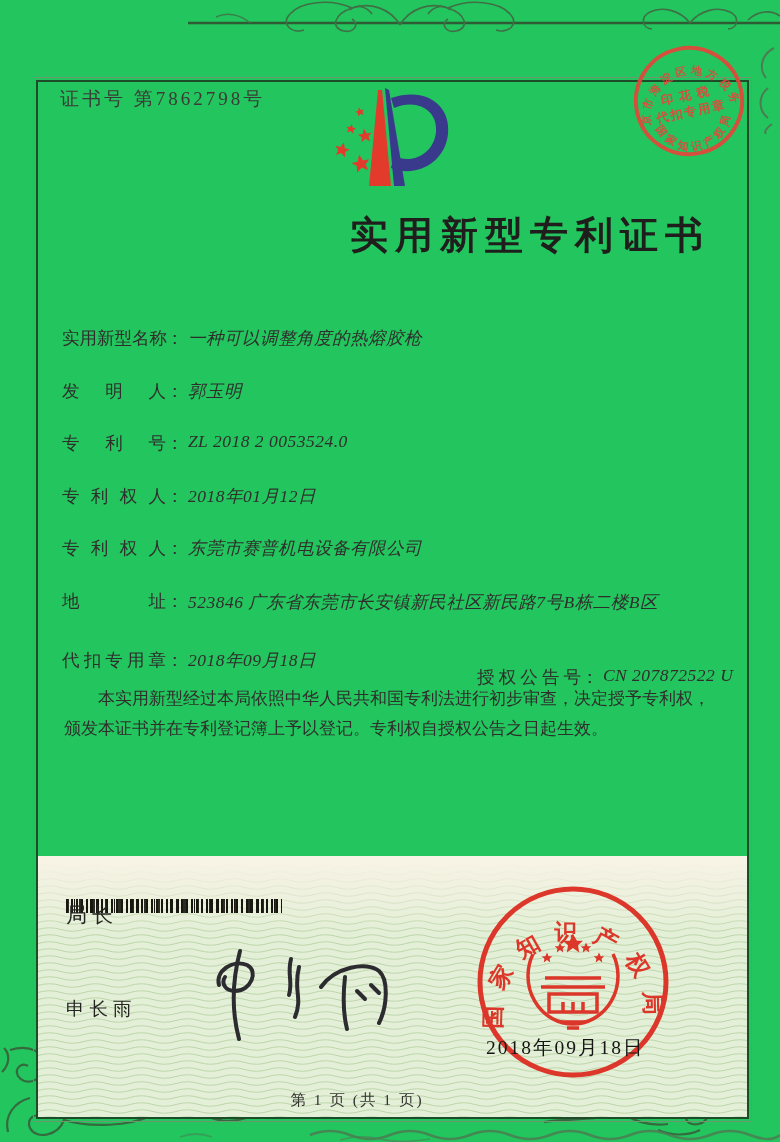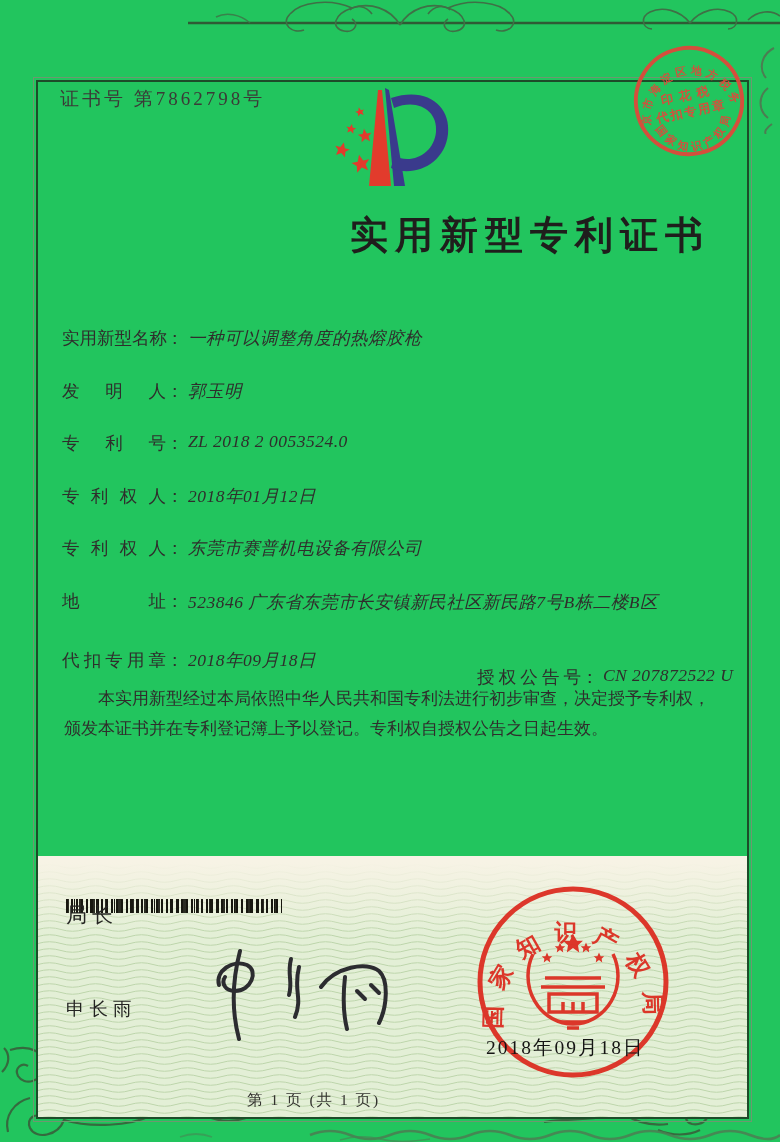--- a/index.html
+++ b/index.html
@@ -35,21 +35,21 @@
   .barcode{position:absolute;left:66px;top:899px;width:216px;height:14px;z-index:2;
     background-image:
       repeating-linear-gradient(90deg,#17170f 0 2px,rgba(0,0,0,0) 2px 5px),
       repeating-linear-gradient(90deg,#17170f 0 1px,rgba(0,0,0,0) 1px 8px),
       repeating-linear-gradient(90deg,rgba(23,23,15,.9) 0 3px,rgba(0,0,0,0) 3px 13px);}
   .director-title{position:absolute;left:66px;top:901px;font-size:21px;letter-spacing:5px;z-index:2;color:#242422;}
   .director-name{position:absolute;left:66px;top:996px;font-size:18.5px;letter-spacing:5px;z-index:2;color:#242422;}
   .signature{position:absolute;left:195px;top:933px;z-index:3;}
   .seal{position:absolute;left:473px;top:882px;z-index:2;opacity:.93;}
   .seal-date{position:absolute;left:486px;top:1034px;font-size:19.5px;letter-spacing:2px;color:#151514;z-index:3;}
-  .footer{position:absolute;left:247px;top:1090px;width:220px;text-align:left;font-size:15.5px;
+  .footer{position:absolute;left:247px;top:1090px;width:220px;text-align:center;font-size:15.5px;
     letter-spacing:2px;color:#33332f;z-index:2;}
 </style>
 </head>
 <body>
 
 <div class="page">
 
   <svg class="deco" style="left:0;top:0" width="780" height="40" viewBox="0 0 780 40">
     <g stroke="#3f7046" fill="none" stroke-width="1.6">
       <line x1="188" y1="23" x2="780" y2="23" stroke-width="2.4" stroke="#2f5b35"></line>

